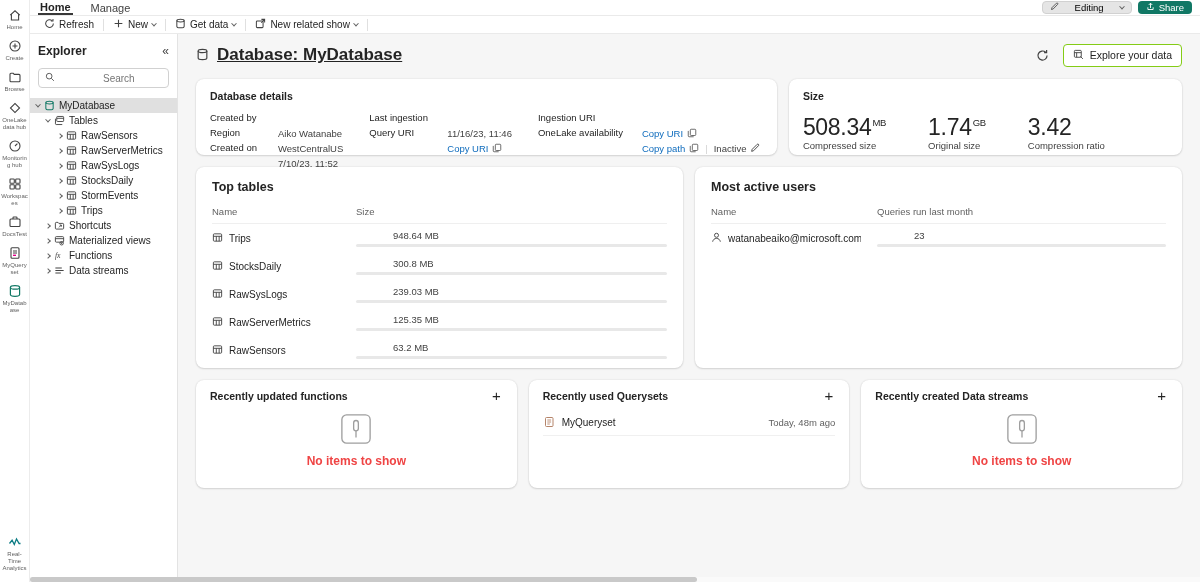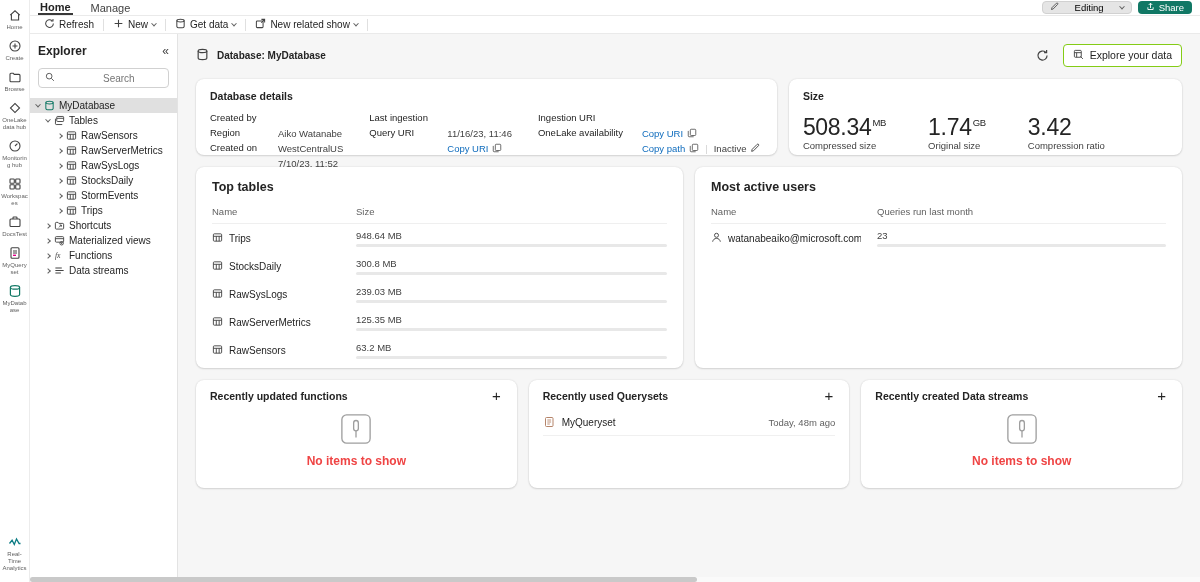--- a/index.html
+++ b/index.html
@@ -40,21 +40,21 @@
   .searchbox { display:flex; align-items:center; gap:5px; border:1px solid #d1d1d1; border-radius:4px; height:20px; padding:0 6px; margin-bottom:10px; background:#fff; }
   .searchbox input { border:none; outline:none; font-size:10px; width:100%; font-family:Liberation Sans, sans-serif; color:#242424; background:transparent;margin-left:43px; }
   .tree { margin:0 -8px; font-size:10px; color:#242424; }
   .trow { display:flex; align-items:center; gap:4px; height:15px; cursor:pointer; white-space:nowrap; }
   .trow.selected { background:#e0e0e0; }
   .d0 { padding-left:6px; } .d1 { padding-left:16px; } .d2 { padding-left:28px; }
   .tico svg { display:block; }
 
   .canvas { flex:1; background:#f6f6f6; padding:10px 18px 0; overflow:hidden; min-width:0; }
   .page-head { display:flex; align-items:center; gap:8px; height:22px; margin-bottom:13px; }
-  .ph-title { font-size:10px; font-weight:700; }
+  .ph-title { font-size:17px; font-weight:700;text-decoration:underline; }
   .ph-right { margin-left:auto; display:flex; align-items:center; gap:12px; }
   .icon-btn { background:none; border:none; cursor:pointer; display:flex; align-items:center; padding:2px; }
   .btn-explore { display:flex; align-items:center; gap:6px; background:#fff; border:1px solid #84cc16; border-radius:4px; font-size:10.5px; padding:4px 9px; cursor:pointer; font-family:inherit; color:#242424; }
 
   .card { background:#fff; border-radius:8px; box-shadow:0 0 2px rgba(0,0,0,.12), 0 1px 2px rgba(0,0,0,.12); }
   .crow { display:flex; gap:12px; margin-bottom:12px; }
 
   
   .card-details { flex:586; padding:11px 14px; height:76px; }
   .dc-title { font-size:10.5px; font-weight:700; margin-bottom:9px; }
@@ -77,21 +77,21 @@
   
   .card-half { flex:1; padding:13px 16px; height:201px; }
   .half-title { font-size:12.5px; font-weight:700; margin-bottom:12px; }
   .tgrid-hdr, .tgrid-row { display:grid; gap:16px; align-items:center; }
   .cols-tables { grid-template-columns:128px 1fr; }
   .cols-users { grid-template-columns:150px 1fr; }
   .tgrid-hdr { font-size:9.5px; color:#616161; padding-bottom:6px; border-bottom:1px solid #efefef; }
   .tgrid-row { height:28px; }
   .cell-name { display:flex; align-items:center; gap:6px; font-size:10px; color:#242424; overflow:hidden; }
   .cell-bar { display:flex; flex-direction:column; gap:3px; }
-  .bar-value { font-size:9.5px; color:#424242; }
+  .bar-value { font-size:9.5px; color:#424242;margin-left:37px; }
   .bar-track { height:3px; background:#e8e8e8; border-radius:2px; overflow:hidden; }
   .bar-fill { height:100%; border-radius:2px; }
 
   
   .card-third { flex:1; padding:10px 14px; height:108px; display:flex; flex-direction:column; }
   .bc-head { display:flex; align-items:center; justify-content:space-between; }
   .bc-title { font-size:10.5px; font-weight:700; }
   .bc-add { font-size:15px; font-weight:400; color:#242424; cursor:pointer; line-height:12px; background:none; border:none; padding:0 2px; }
   .bc-empty { flex:1; display:flex; flex-direction:column; align-items:center; justify-content:center; gap:7px; }
   .bc-empty-text { font-size:12px; font-weight:700; color:#ef4444; }

